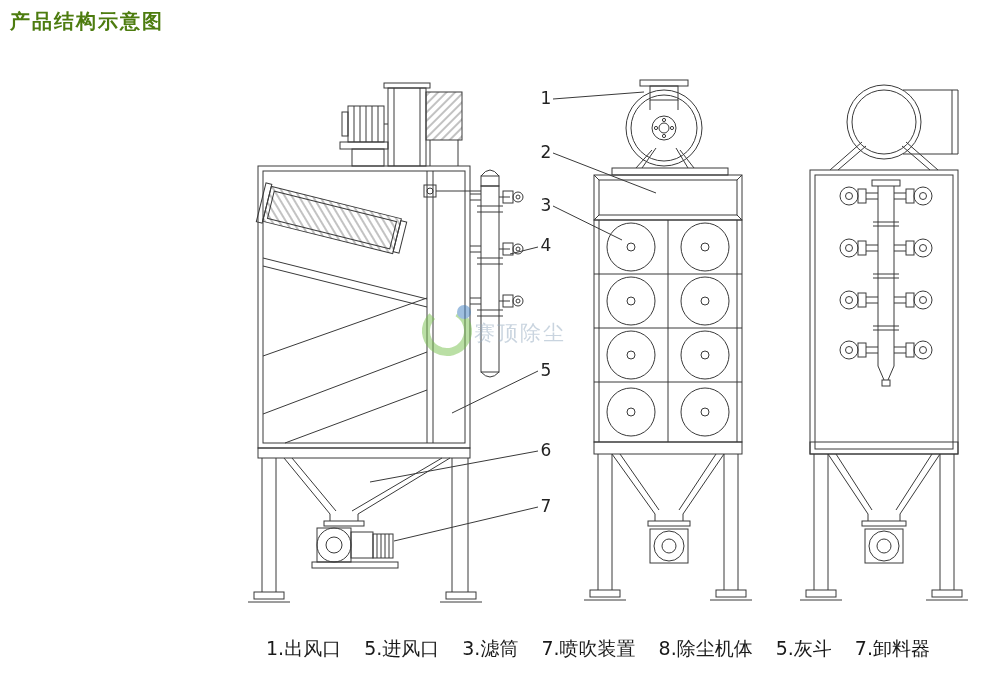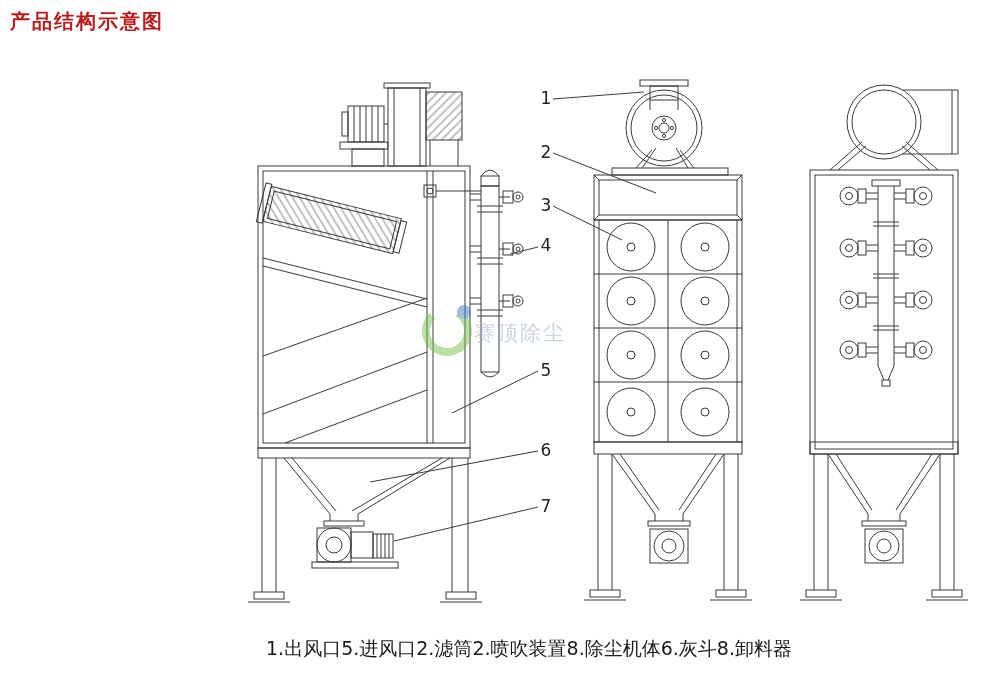--- a/index.html
+++ b/index.html
@@ -1,20 +1,20 @@
 <!DOCTYPE html>
 <html><head>
 <meta charset="utf-8">
 <style>
   *{margin:0;padding:0;box-sizing:border-box}
   html,body{width:1000px;height:689px;background:#ffffff;font-family:"DejaVu Sans",sans-serif}
   .stage{position:relative;width:1000px;height:689px;background:#ffffff;overflow:hidden}
-  .title{position:absolute;left:10px;top:8px;font-size:20px;font-weight:bold;color:#b91c1c;letter-spacing:2px}
+  .title{position:absolute;left:10px;top:8px;font-size:20px;font-weight:bold;color:#4d7c0f;letter-spacing:2px}
   .drawing{position:absolute;left:0;top:0;width:1000px;height:689px}
-  .legend{position:absolute;left:266px;top:636px;width:664px;display:flex;font-size:19px;color:#1a1a1a;white-space:nowrap}
+  .legend{position:absolute;left:266px;top:636px;width:664px;display:flex;justify-content:space-between;font-size:19px;color:#1a1a1a;white-space:nowrap}
   svg .ln{stroke:#3a3a3a;stroke-width:1;fill:none}
   svg text.callout{font-size:17px;fill:#222;font-family:"DejaVu Sans",sans-serif}
 </style>
 </head>
 <body>
 
 <div class="stage">
 
   <div class="title">产品结构示意图</div>
 
@@ -360,20 +360,20 @@
     <g opacity="0.5">
       <circle cx="447" cy="331" r="21" fill="none" stroke="#78c04e" stroke-width="8" stroke-dasharray="104 28" transform="rotate(-60 447 331)"></circle>
       <circle cx="464" cy="312" r="7" fill="#3f7fc1"></circle>
       <text x="474" y="340" font-size="21" fill="#95abc0" letter-spacing="2">赛顶除尘</text>
     </g>
   </svg>
 
   <div class="legend">
     <span>1.出风口</span>
     <span>5.进风口</span>
-    <span>2.滤筒</span>
-    <span>2.喷吹装置</span>
+    <span>3.滤筒</span>
+    <span>7.喷吹装置</span>
     <span>8.除尘机体</span>
-    <span>6.灰斗</span>
-    <span>8.卸料器</span>
+    <span>5.灰斗</span>
+    <span>7.卸料器</span>
   </div>
 
 </div>
 
 </body></html>

